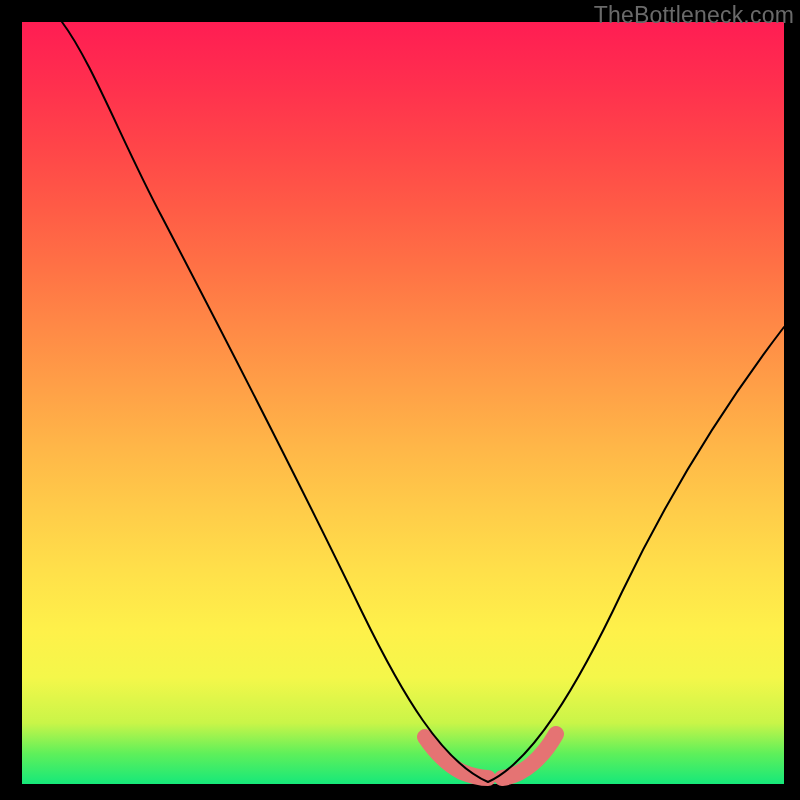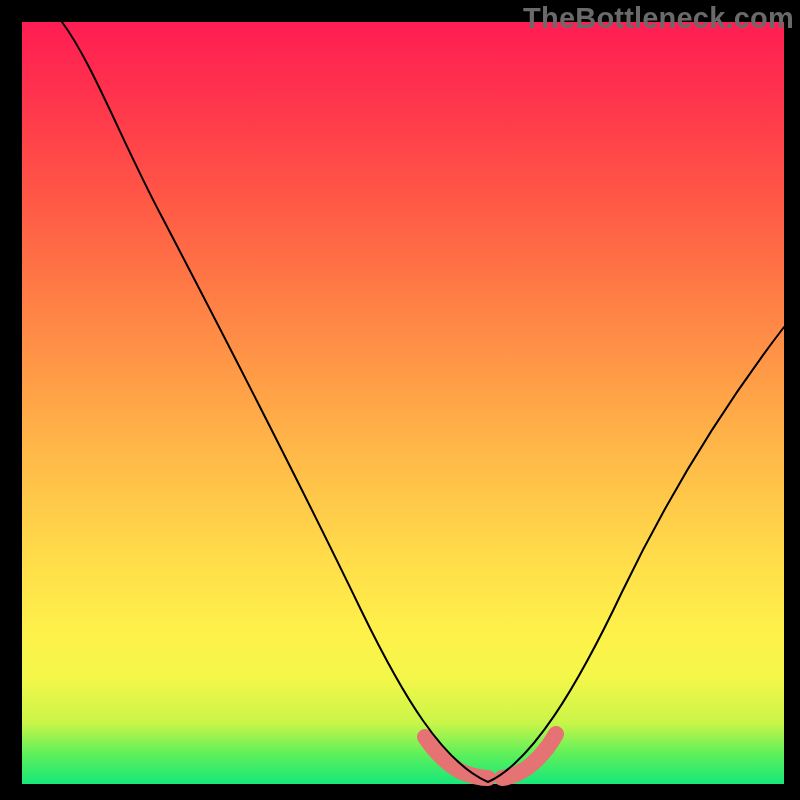--- a/index.html
+++ b/index.html
@@ -15,22 +15,22 @@
     position: relative;
     width: 800px;
     height: 800px;
     background: #000;
   }
   .watermark {
     position: absolute;
     top: 2px;
     right: 6px;
     color: #6a6a6a;
-    font-size: 29px;
-    font-weight: 700;
+    font-size: 23px;
+    font-weight: 400;
     letter-spacing: 0.2px;
     z-index: 10;
   }
   .plot {
     position: absolute;
     left: 22px;
     top: 22px;
     width: 762px;
     height: 762px;
   }

